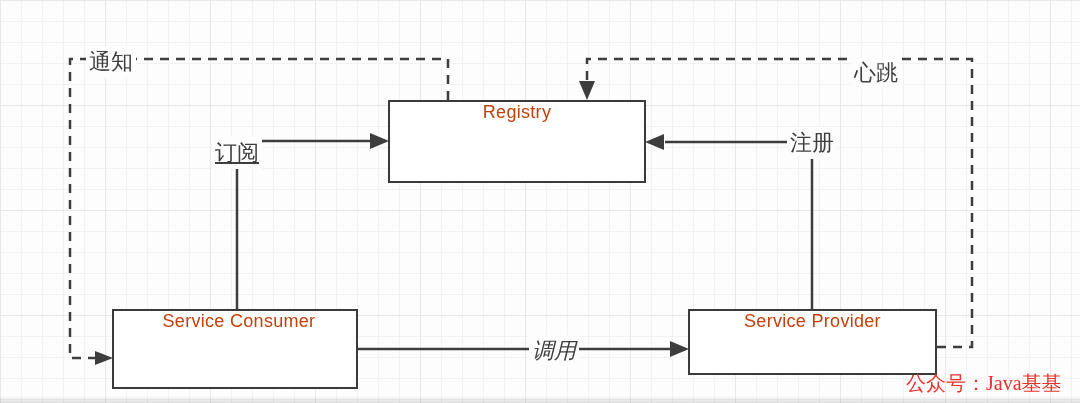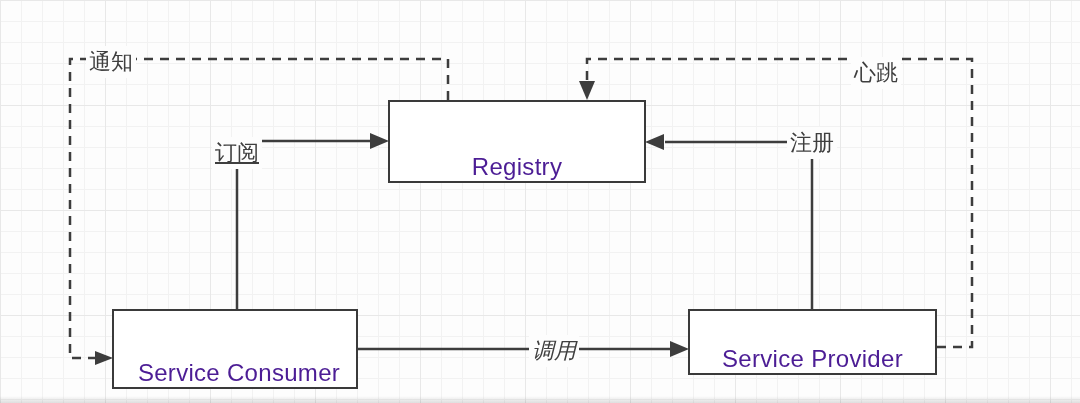--- a/index.html
+++ b/index.html
@@ -15,22 +15,22 @@
       linear-gradient(to right,#f2f2f2 1px,transparent 1px),
       linear-gradient(to bottom,#f2f2f2 1px,transparent 1px);
     background-size:105px 105px,105px 105px,21px 21px,21px 21px;
   }
   .edges-svg{position:absolute;left:0;top:0;z-index:1;}
   .node{
     position:absolute;
     box-sizing:border-box;
     background:#ffffff;
     border:2.5px solid #3a3a3a;
-    display:flex;align-items:flex-end;justify-content:center;
-    font-size:24px;color:#4c1d95;
+    display:flex;align-items:flex-start;justify-content:center;
+    font-size:18px;color:#c2410c;
     z-index:2;
     letter-spacing:.3px;
   }
   .node-registry{left:388px;top:100px;width:258px;height:83px;}
   .node-consumer{left:112px;top:309px;width:246px;height:80px;padding-left:8px;}
   .node-provider{left:688px;top:309px;width:249px;height:66px;}
   .edge-label{
     position:absolute;
     transform:translate(-50%,-50%);
     background:#fdfdfd;
@@ -93,15 +93,16 @@
   <div class="node node-provider">
     <span>Service Provider</span>
   </div>
 
   <span class="edge-label lbl-notify">通知</span>
   <span class="edge-label lbl-heartbeat">心跳</span>
   <span class="edge-label lbl-subscribe">订阅</span>
   <span class="edge-label lbl-register">注册</span>
   <span class="edge-label lbl-invoke">调用</span>
 
+  <span class="wm-red">公众号：Java基基</span>
 
   <div class="bottom-shade"></div>
 </div>
 
 </body></html>

